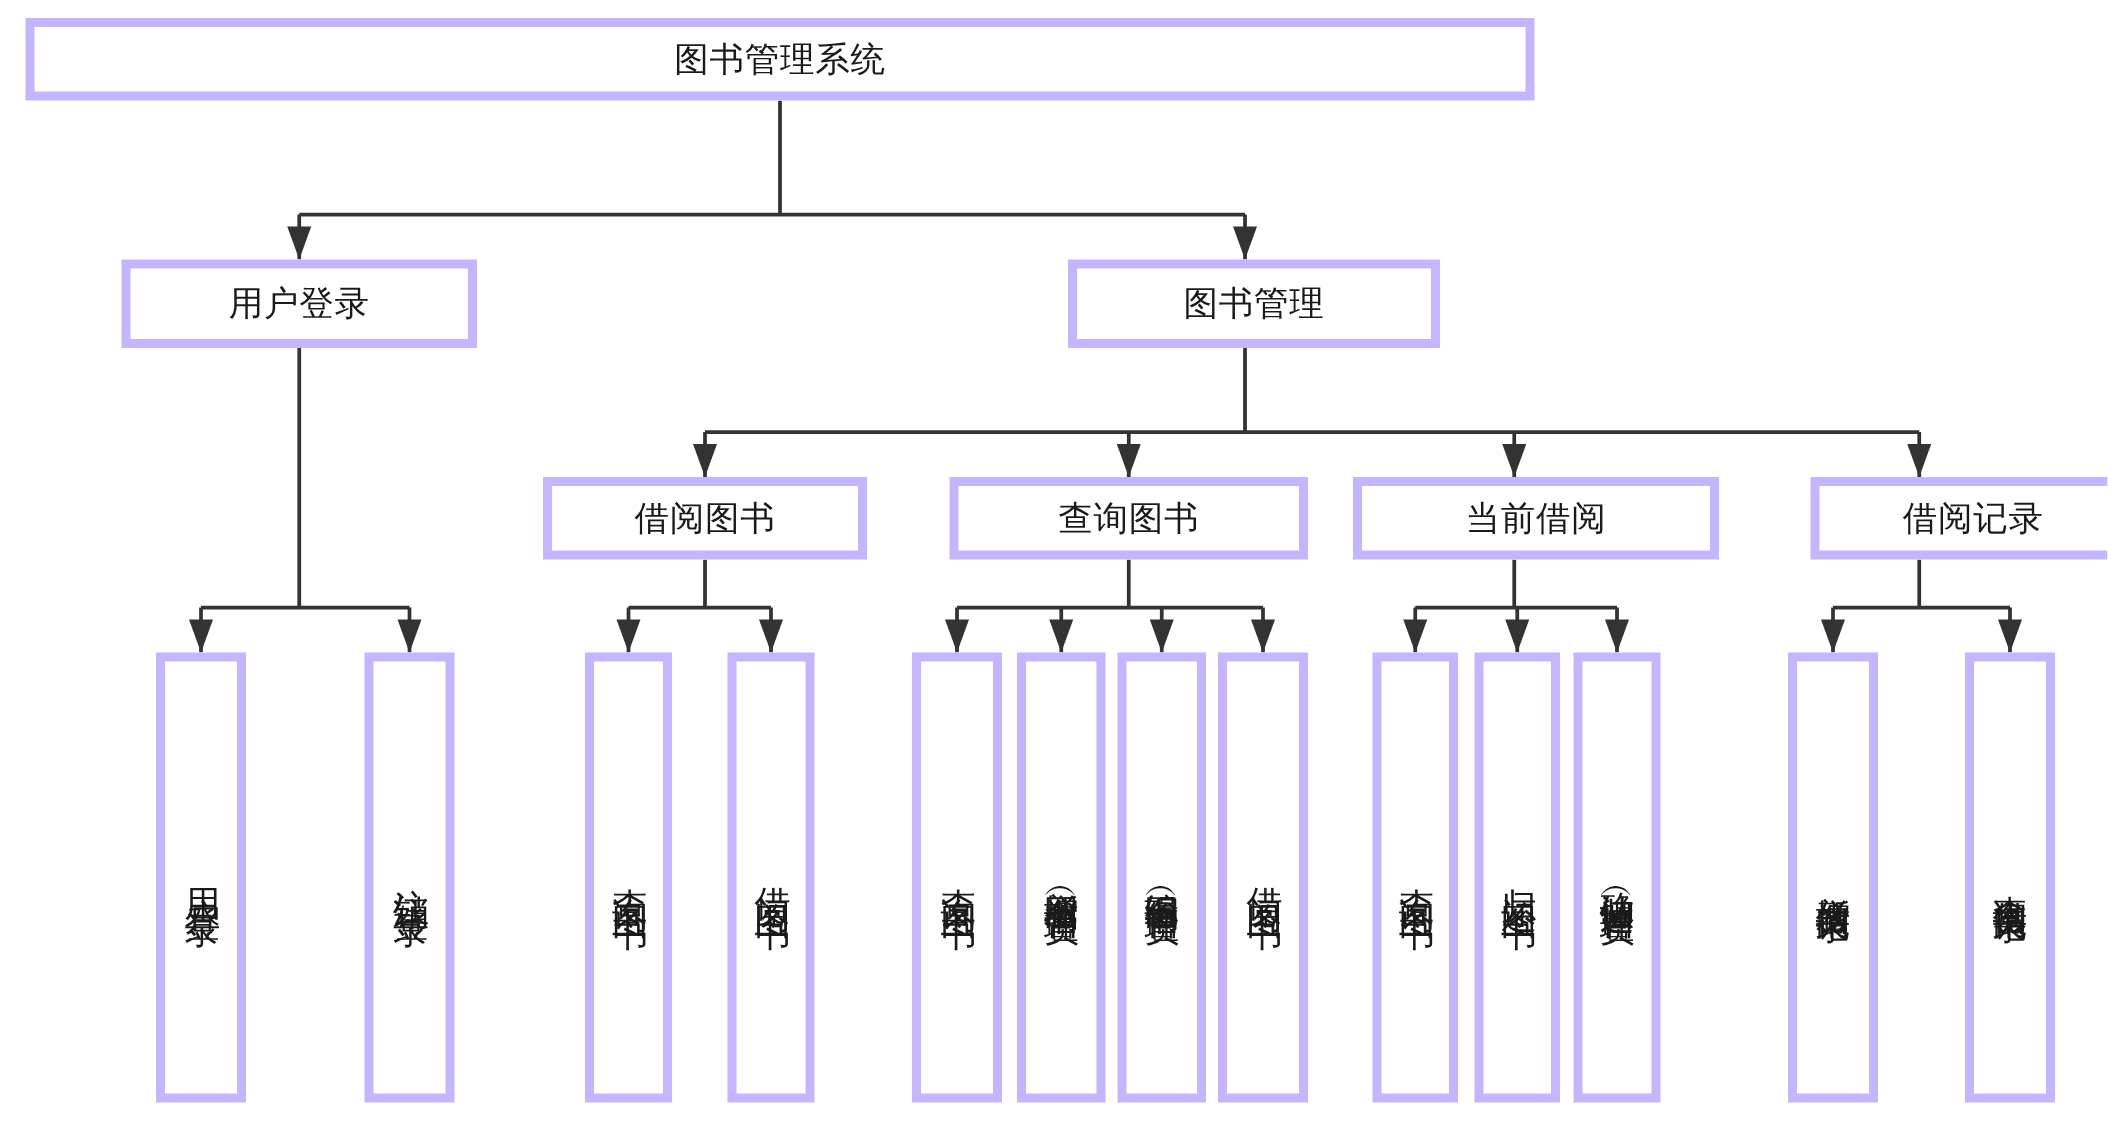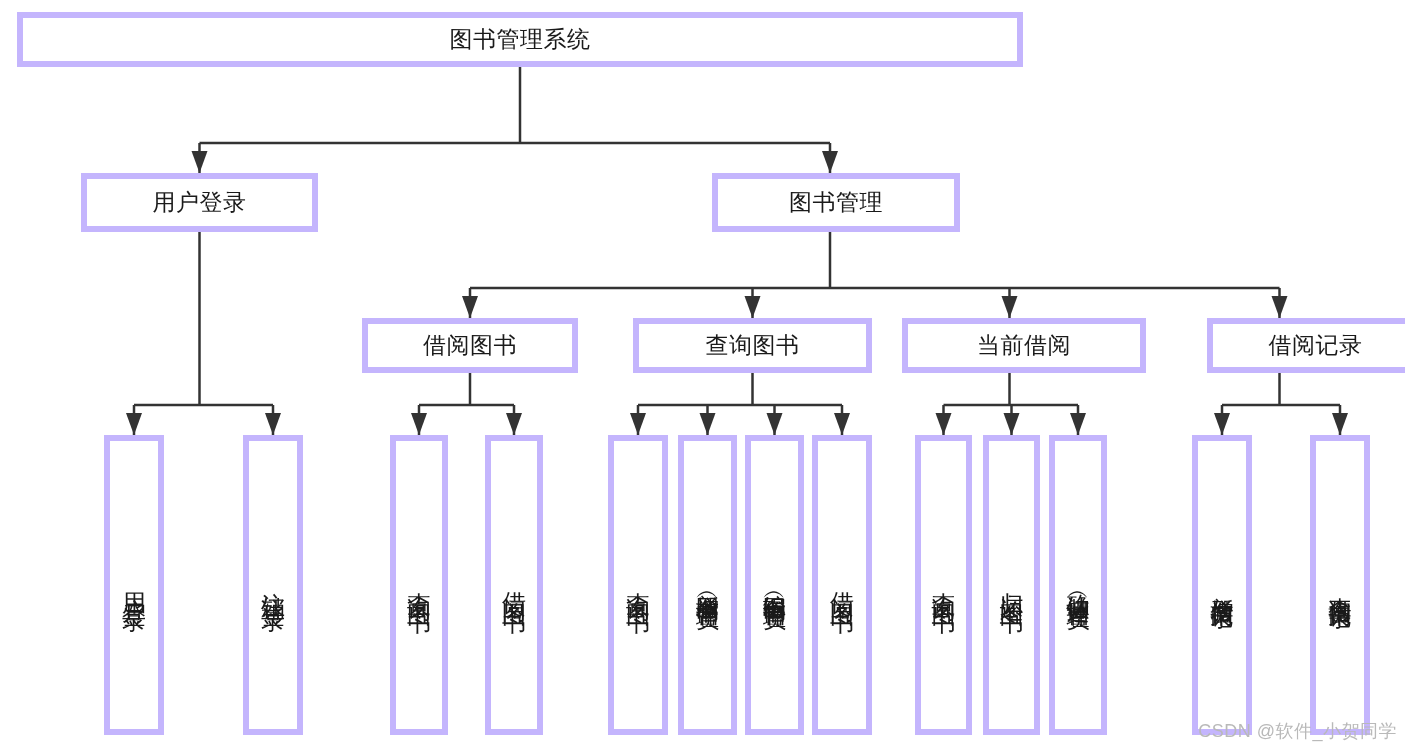--- a/index.html
+++ b/index.html
@@ -188,14 +188,13 @@
       <div class="node vert tight" style="left: 1049px; top: 435px; width: 58px; height: 300px;">
         <span class="label">确认归还（管理员）</span>
       </div>
       <div class="node vert tight" style="left: 1192px; top: 435px; width: 60px; height: 300px;">
         <span class="label">新增借阅记录</span>
       </div>
       <div class="node vert tight" style="left: 1310px; top: 435px; width: 60px; height: 300px;">
         <span class="label">查询借阅记录</span>
       </div>
     </div>
-  <div id="watermark">CSDN @软件_小贺同学</div>
 </div>
 
 </body></html>

